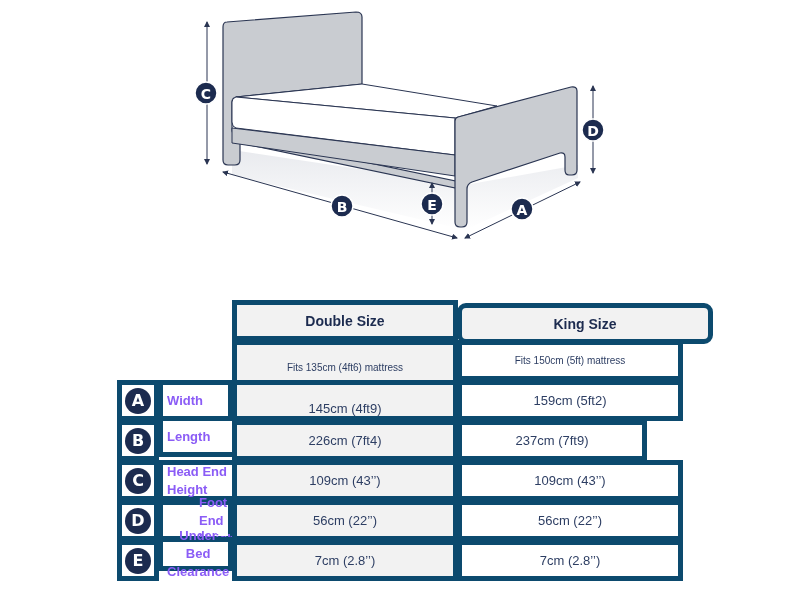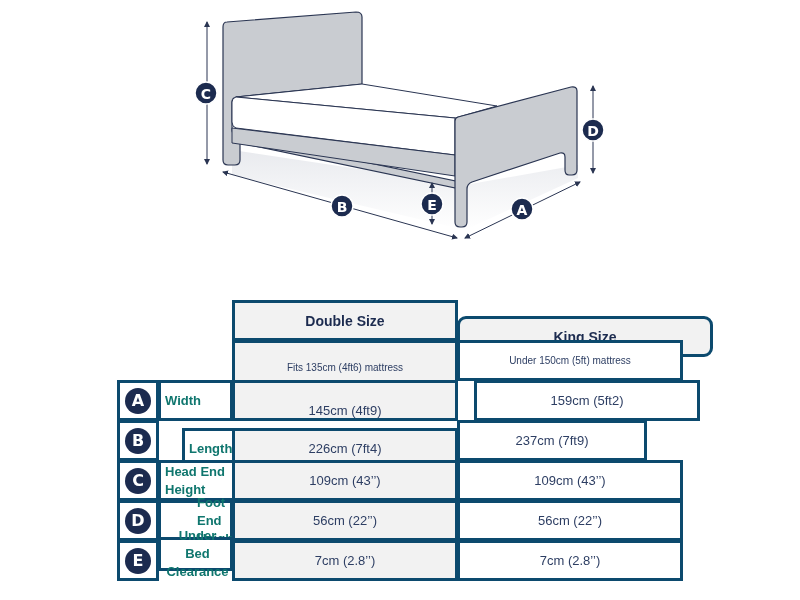--- a/index.html
+++ b/index.html
@@ -11,28 +11,28 @@
   .badge-label {
     font-family: "DejaVu Sans", sans-serif;
     font-weight: bold;
   }
 
   .spec-table { position: absolute; left: 117px; top: 300px; }
   .cell {
     position: absolute;
     display: flex; align-items: center; justify-content: center;
     text-align: center;
-    border: 3px solid #0c4a6e;
+    border: 5px solid #0c4a6e;
     background: #ffffff;
   }
   .cell.shade { background: #f2f2f2; }
   .hdr-title { font-weight: bold; font-size: 14px; color: #1c2b4f; }
   .hdr-sub { font-size: 10px; color: #2d3e63; }
   .val { font-size: 13px; color: #2d3e63; }
-  .lbl { justify-content: flex-start; padding-left: 4px; text-align: left; font-weight: bold; font-size: 13px; line-height: 18px; color: #0f766e; }
+  .lbl { justify-content: flex-start; padding-left: 4px; text-align: left; font-weight: bold; font-size: 13px; line-height: 18px; color: #8b5cf6; }
   .circle {
     width: 26px; height: 26px; border-radius: 50%;
     background: #1c2b4f; color: #ffffff;
     display: flex; align-items: center; justify-content: center;
     font-family: "DejaVu Sans", sans-serif; font-weight: bold; font-size: 16px;
   }
 </style>
 </head>
 <body>
 
@@ -94,51 +94,51 @@
       <text x="522" y="214.5" text-anchor="middle" font-size="14" fill="#ffffff" class="badge-label">A</text>
     </g>
   </svg>
 </div>
 
 <div class="spec-table">
 
   <div class="cell shade" style="left:115px; top:0; width:226px; height:41px;">
     <span class="hdr-title">Double Size</span>
   </div>
-  <div class="cell shade" style="left:340px; top:16px; width:256px; height:41px;border-radius:9px;">
+  <div class="cell shade" style="left:340px; top:3px; width:256px; height:41px;border-radius:9px;">
     <span class="hdr-title">King Size</span>
   </div>
 
   <div class="cell shade" style="left:115px; top:40px; width:226px; height:54px;">
     <span class="hdr-sub">Fits 135cm (4ft6) mattress</span>
   </div>
   <div class="cell" style="left:340px; top:40px; width:226px; height:41px;">
-    <span class="hdr-sub">Under 150cm (5ft) mattress</span>
+    <span class="hdr-sub">Fits 150cm (5ft) mattress</span>
   </div>
 
   <div class="cell" style="left:0; top:80px; width:42px; height:41px;">
     <div class="circle">A</div>
   </div>
   <div class="cell lbl" style="left:41px; top:80px; width:75px; height:41px;">
     <span>Width</span>
   </div>
   <div class="cell shade" style="left:115px; top:80px; width:226px; height:41px;align-items:flex-end;">
     <span class="val">145cm (4ft9)</span>
   </div>
-  <div class="cell" style="left:340px; top:80px; width:226px; height:41px;margin-left:17px;">
+  <div class="cell" style="left:340px; top:80px; width:226px; height:41px;">
     <span class="val">159cm (5ft2)</span>
   </div>
 
   <div class="cell" style="left:0; top:120px; width:42px; height:41px;">
     <div class="circle">B</div>
   </div>
-  <div class="cell lbl" style="left:41px; top:128px; width:83px; height:41px;margin-left:24px;">
+  <div class="cell lbl" style="left:41px; top:116px; width:83px; height:41px;">
     <span>Length</span>
   </div>
-  <div class="cell shade" style="left:115px; top:128px; width:226px; height:41px;">
+  <div class="cell shade" style="left:115px; top:120px; width:226px; height:41px;">
     <span class="val">226cm (7ft4)</span>
   </div>
   <div class="cell" style="left:340px; top:120px; width:190px; height:41px;">
     <span class="val">237cm (7ft9)</span>
   </div>
 
   <div class="cell" style="left:0; top:160px; width:42px; height:41px;">
     <div class="circle">C</div>
   </div>
   <div class="cell lbl" style="left:41px; top:160px; width:97px; height:41px;justify-content:flex-end;">

